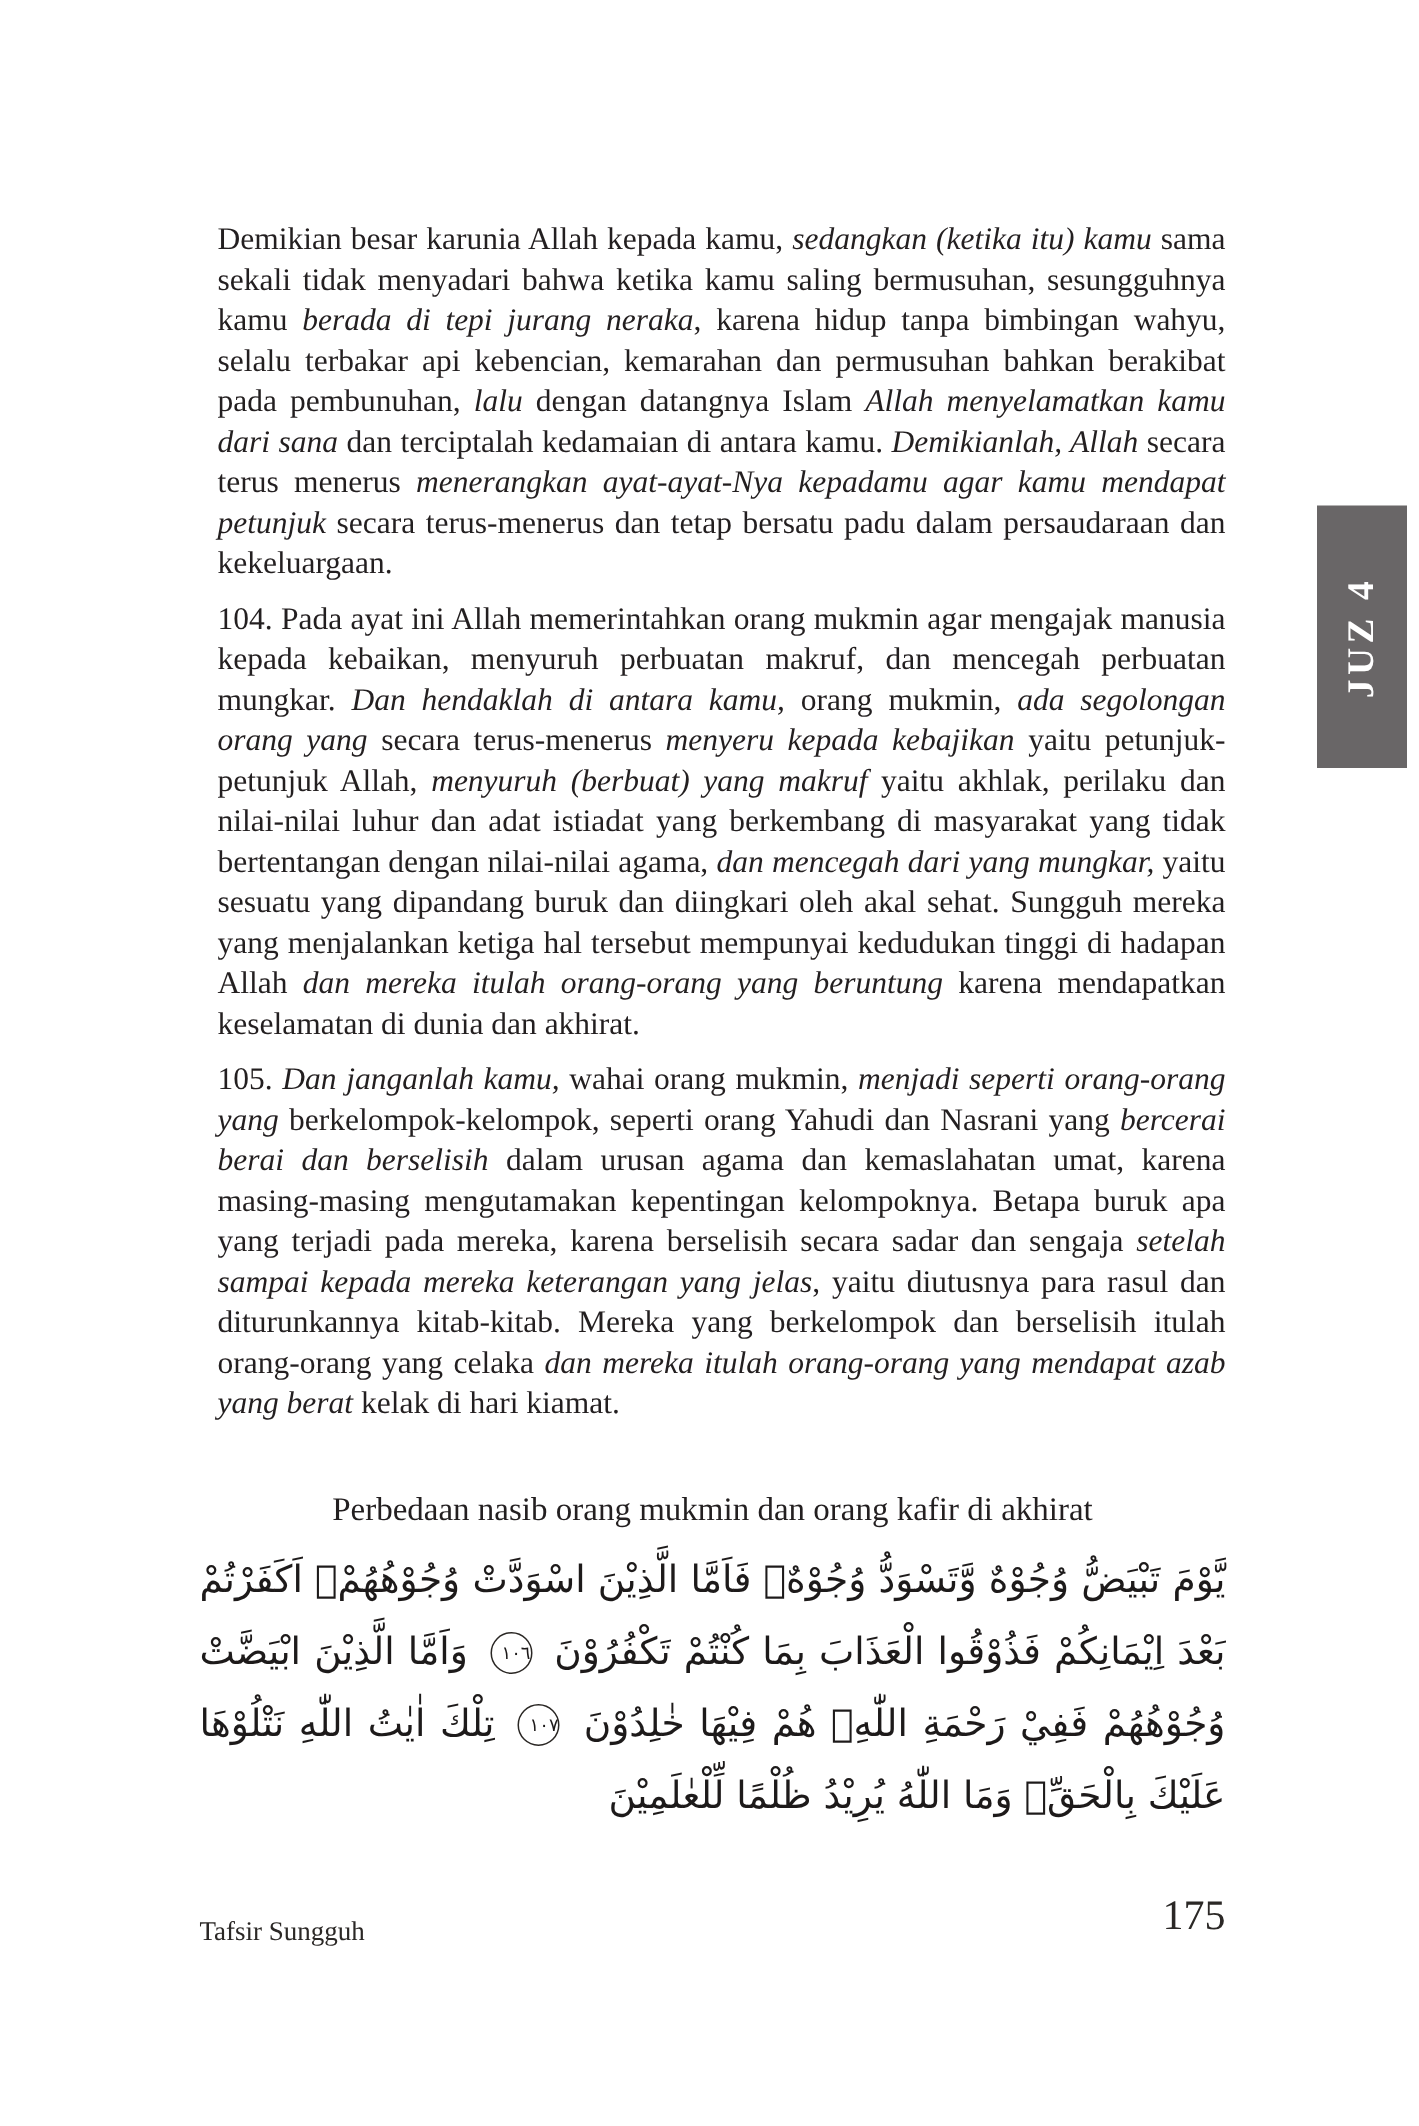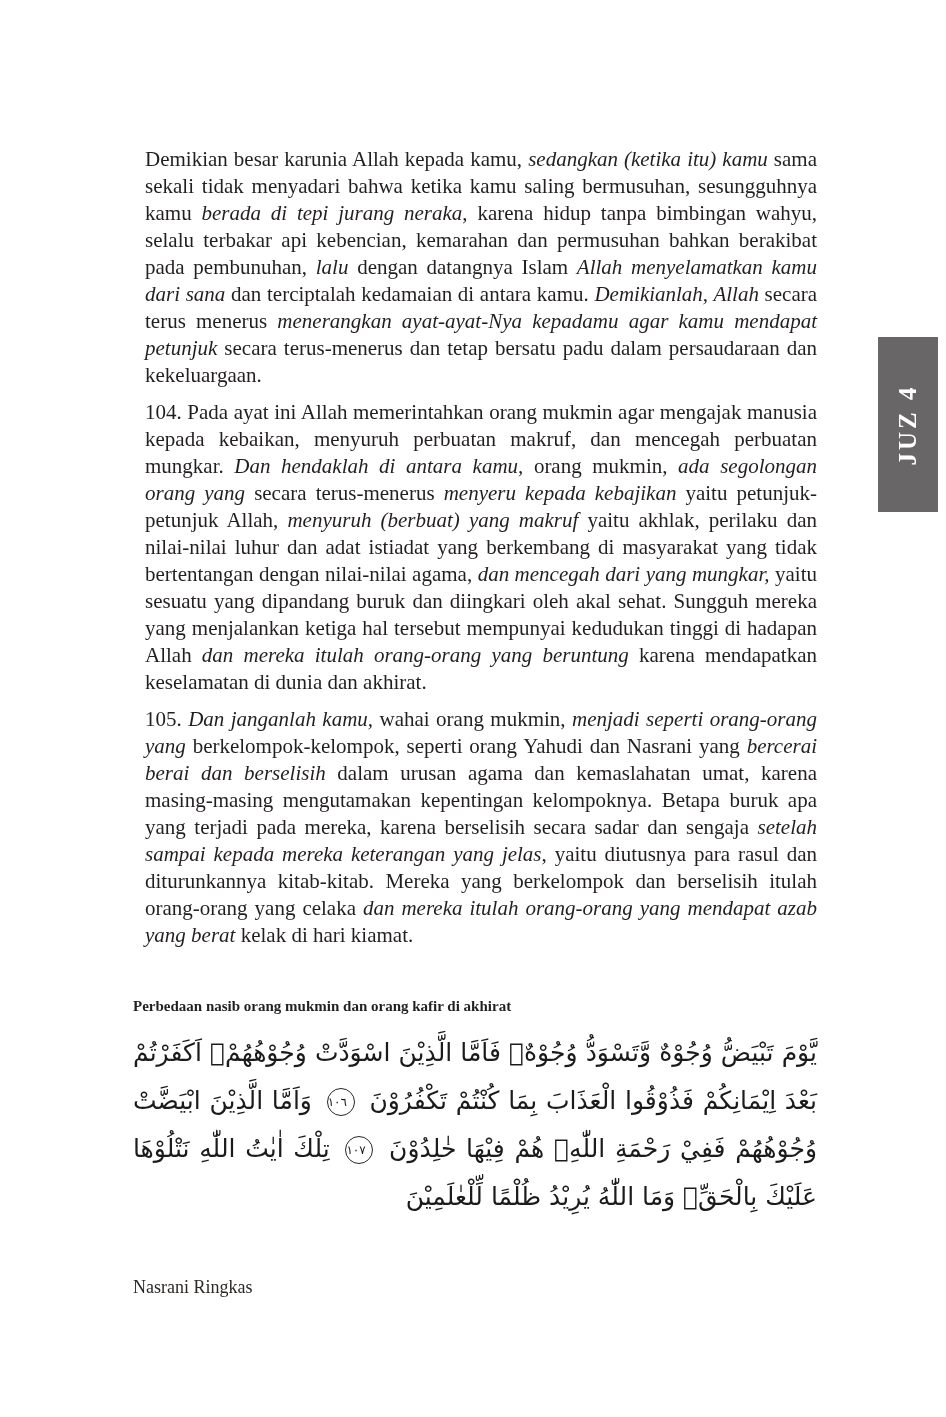--- a/index.html
+++ b/index.html
@@ -17,45 +17,45 @@
     left: 133px; top: 146px; width: 684px;
   }
   .para {
     font-size: 21px;
     line-height: 27px;
     text-align: justify;
     margin: 0 0 10px 12px;
   }
   .para em { font-style: italic; }
   .section-heading {
-    font-weight: bold;
-    font-size: 15px;
+    font-weight: normal;
+    font-size: 22px;
     line-height: 26px;
     margin: 44px 0 10px 0;
-    text-align: left;
+    text-align: center;
   }
   .arabic-verse {
     direction: rtl;
     unicode-bidi: embed;
     text-align: justify;
     font-family: "DejaVu Sans", sans-serif;
     font-size: 25px;
     line-height: 48px;
     margin-top: 6px;
     color: #1d1a1a;
   }
   .ayah-marker {
     display: inline-block;
     width: 28px; height: 28px;
     line-height: 26px;
     box-sizing: border-box;
     border: 1.5px solid #2a2724;
     border-radius: 50%;
     font-size: 12px;
-    text-align: left;
+    text-align: right;
     vertical-align: middle;
     margin: 0 6px;
     font-family: "DejaVu Sans", sans-serif;
   }
   .juz-tab {
     position: absolute;
     left: 878px; top: 337px;
     width: 60px; height: 175px;
     display: flex; align-items: center; justify-content: center;
   }
@@ -96,16 +96,17 @@
 
     <h2 class="section-heading">Perbedaan nasib orang mukmin dan orang kafir di akhirat</h2>
 
     <div class="arabic-verse"><span>يَّوْمَ تَبْيَضُّ وُجُوْهٌ وَّتَسْوَدُّ وُجُوْهٌۚ فَاَمَّا الَّذِيْنَ اسْوَدَّتْ وُجُوْهُهُمْۗ اَكَفَرْتُمْ بَعْدَ اِيْمَانِكُمْ فَذُوْقُوا الْعَذَابَ بِمَا كُنْتُمْ تَكْفُرُوْنَ</span> <span class="ayah-marker">١٠٦</span> <span>وَاَمَّا الَّذِيْنَ ابْيَضَّتْ وُجُوْهُهُمْ فَفِيْ رَحْمَةِ اللّٰهِۗ هُمْ فِيْهَا خٰلِدُوْنَ</span> <span class="ayah-marker">١٠٧</span> <span>تِلْكَ اٰيٰتُ اللّٰهِ نَتْلُوْهَا عَلَيْكَ بِالْحَقِّۗ وَمَا اللّٰهُ يُرِيْدُ ظُلْمًا لِّلْعٰلَمِيْنَ</span> </div>
   </div>
 
   <div class="juz-tab" style="background: rgb(105, 102, 103); color: rgb(255, 255, 255);">
     <span class="juz-tab-label">JUZ 4</span>
   </div>
 
-  <div class="footer-book-title">Nasrani Ringkas</div>
+  <div class="footer-book-title">Tafsir Sungguh</div>
 
+  <div class="footer-page-number">175</div>
 
 </div>
 
 </body></html>

